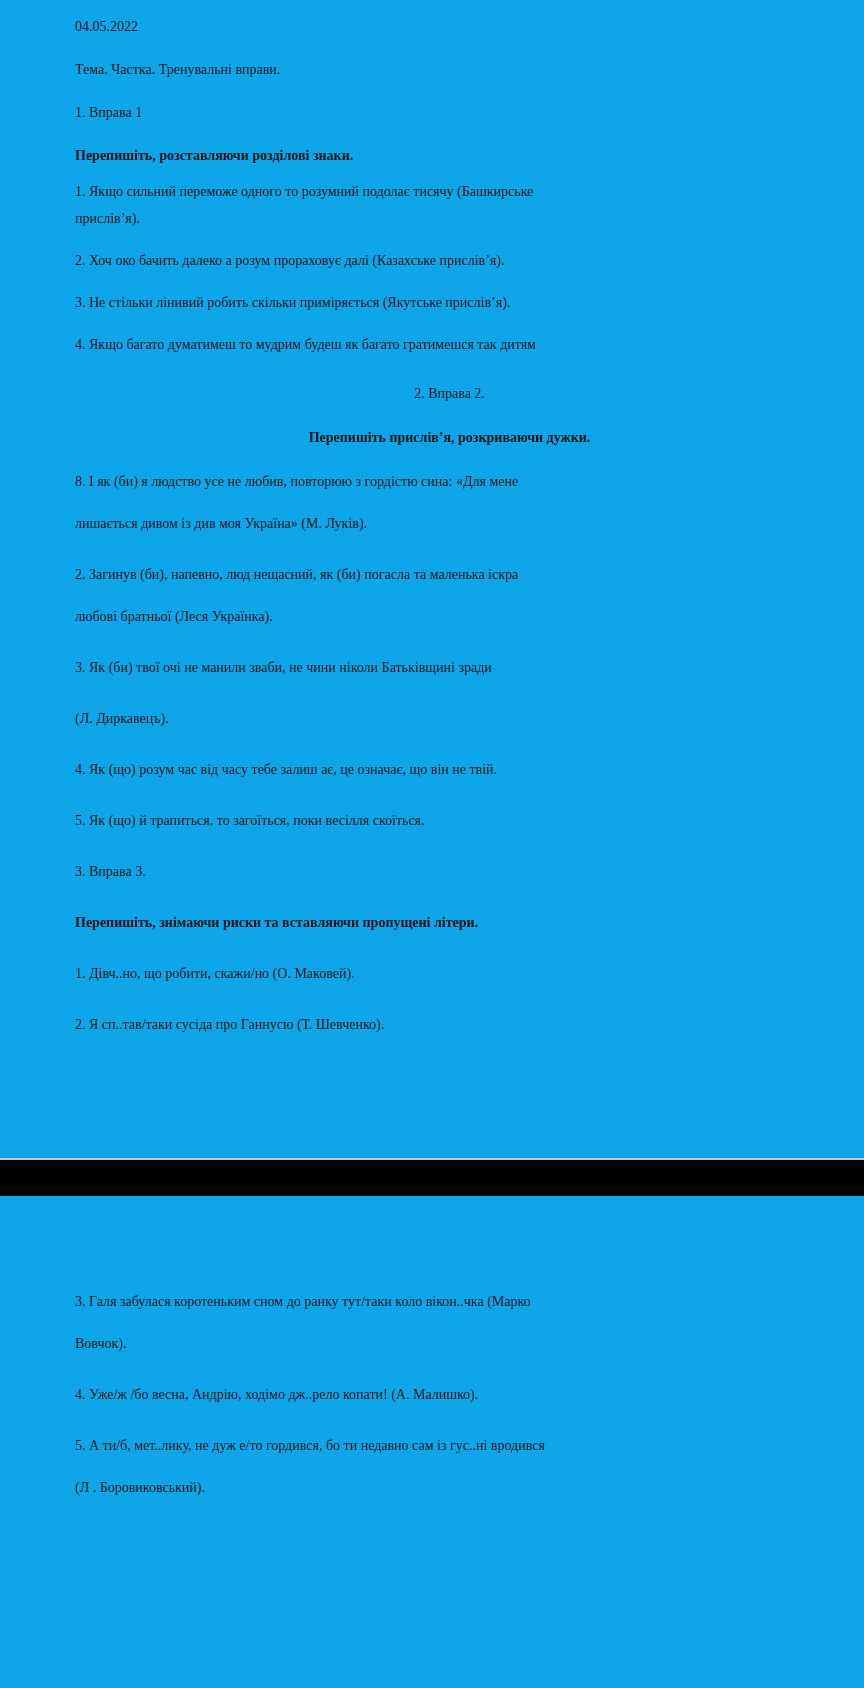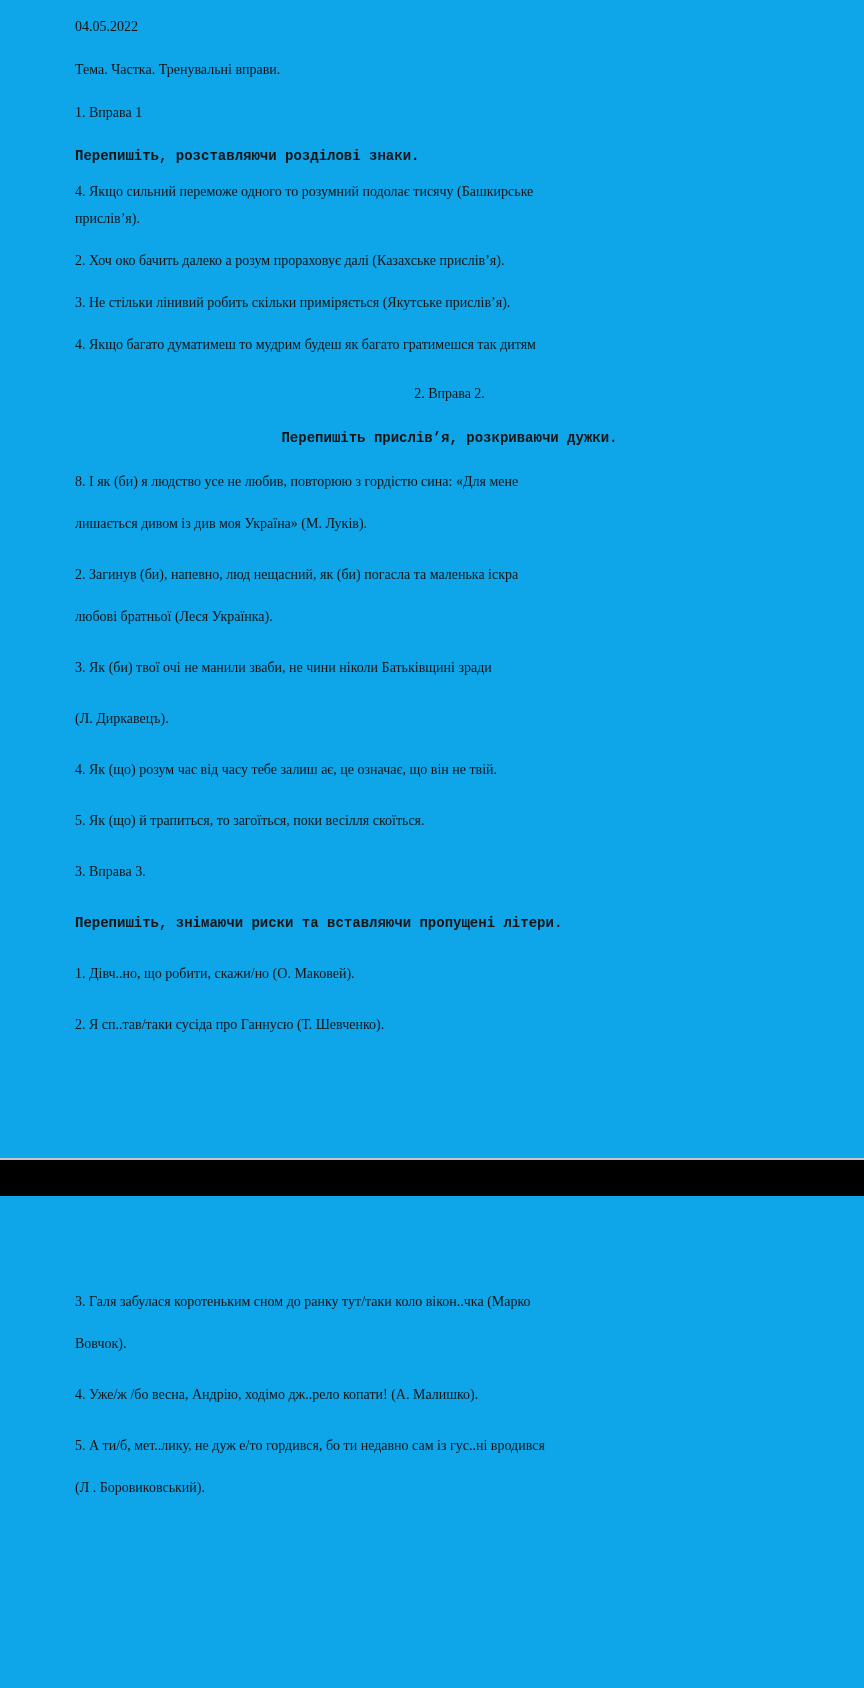--- a/index.html
+++ b/index.html
@@ -32,21 +32,20 @@
   .head2 {
     margin-bottom: 2px;
     text-align: center;
   }
   .ex1 {
     line-height: 27px;
     margin-bottom: 15px;
   }
   .bold {
     font-weight: bold;
-    font-family: Liberation Mono, monospace;
   }
   .page-break-bar {
     margin: 112px -40px 85px -75px;
     height: 36px;
     background: #000000;
     border-top: 2px solid #c6c6c6;
   }
 </style>
 </head>
 <body>
@@ -59,21 +58,21 @@
       <div class="block tight">
         <div class="line">Тема. Частка. Тренувальні вправи.</div>
       </div>
       <div class="block tight">
         <div class="line">1. Вправа 1</div>
       </div>
       <div class="block tight bold">
         <div class="line">Перепишіть, розставляючи розділові знаки.</div>
       </div>
       <div class="block ex1">
-        <div class="line">4. Якщо сильний переможе одного то розумний подолає тисячу (Башкирське</div>
+        <div class="line">1. Якщо сильний переможе одного то розумний подолає тисячу (Башкирське</div>
         <div class="line">прислів’я).</div>
       </div>
       <div class="block ex1">
         <div class="line">2. Хоч око бачить далеко а розум прораховує далі (Казахське прислів’я).</div>
       </div>
       <div class="block ex1">
         <div class="line">3. Не стільки лінивий робить скільки приміряється (Якутське прислів’я).</div>
       </div>
       <div class="block ex1">
         <div class="line">4. Якщо багато думатимеш то мудрим будеш як багато гратимешся так дитям</div>

